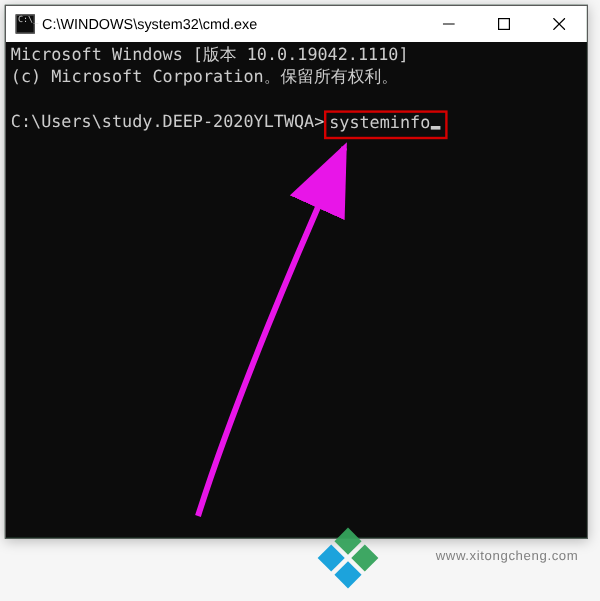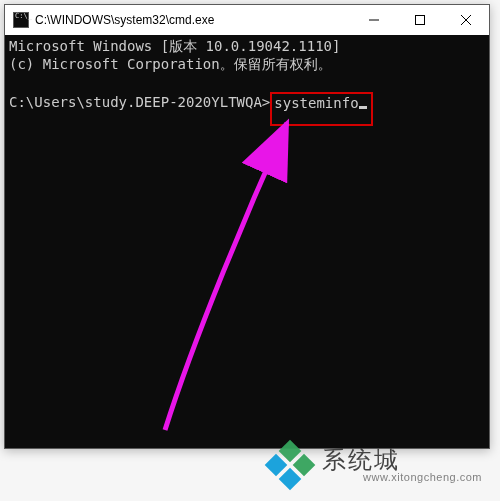--- a/index.html
+++ b/index.html
@@ -61,21 +61,21 @@
     font-size: 14px;
     line-height: 18px;
     padding: 2px 4px;
     white-space: pre;
     overflow: hidden;
     position: relative;
   }
   .prompt-line { display: inline; }
   .highlight-box {
     border: 2px solid #d40000;
-    padding: 1px 4px 13px 2px;
+    padding: 1px 4px 3px 2px;
     display: inline-block;
     line-height: 16px;
     position: relative;
     top: 1px;
   }
   .cursor {
     display: inline-block;
     width: 8px; height: 3px;
     background: #cccccc;
     vertical-align: -1px;
@@ -163,16 +163,15 @@
 </div>
 
 <div class="watermark">
   <div class="wm-logo">
     <div class="dia d1"></div>
       <div class="dia d2"></div>
       <div class="dia d3"></div>
       <div class="dia d4"></div>
   </div>
   <div class="wm-text">
-    <div class="wm-top">系统城</div>
     <div class="wm-bottom">www.xitongcheng.com</div>
   </div>
 </div>
 
 </body></html>

